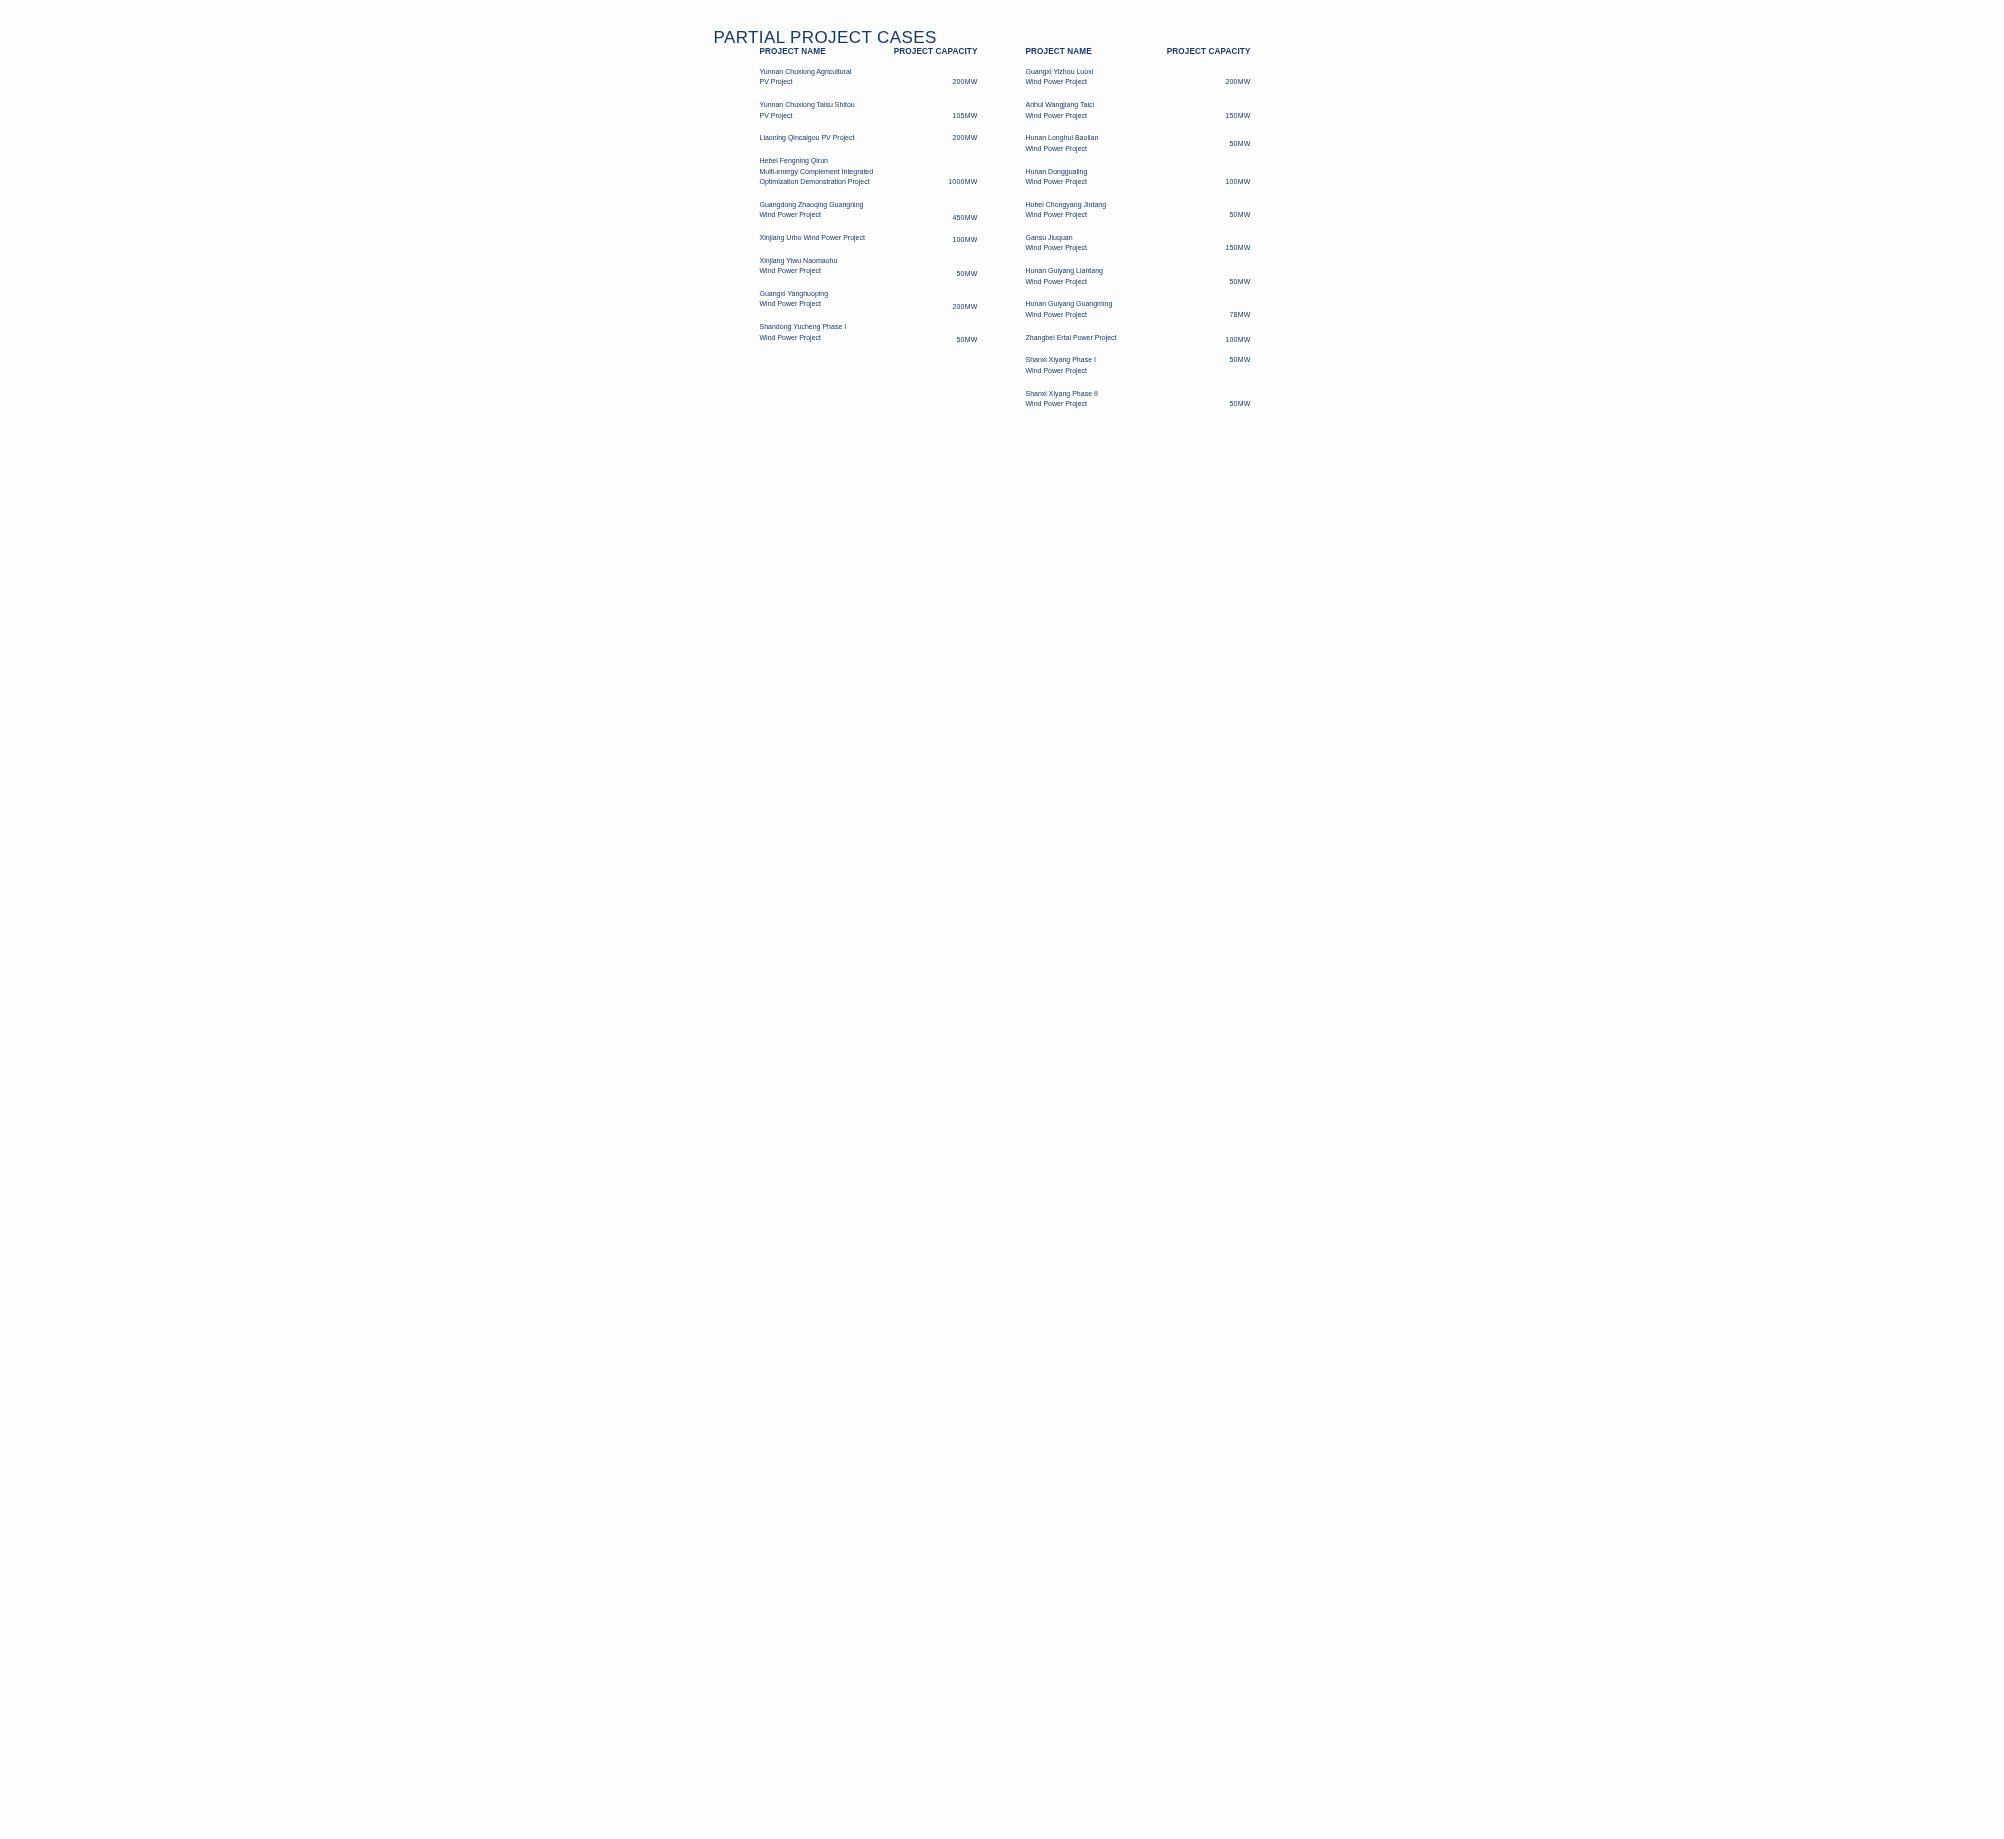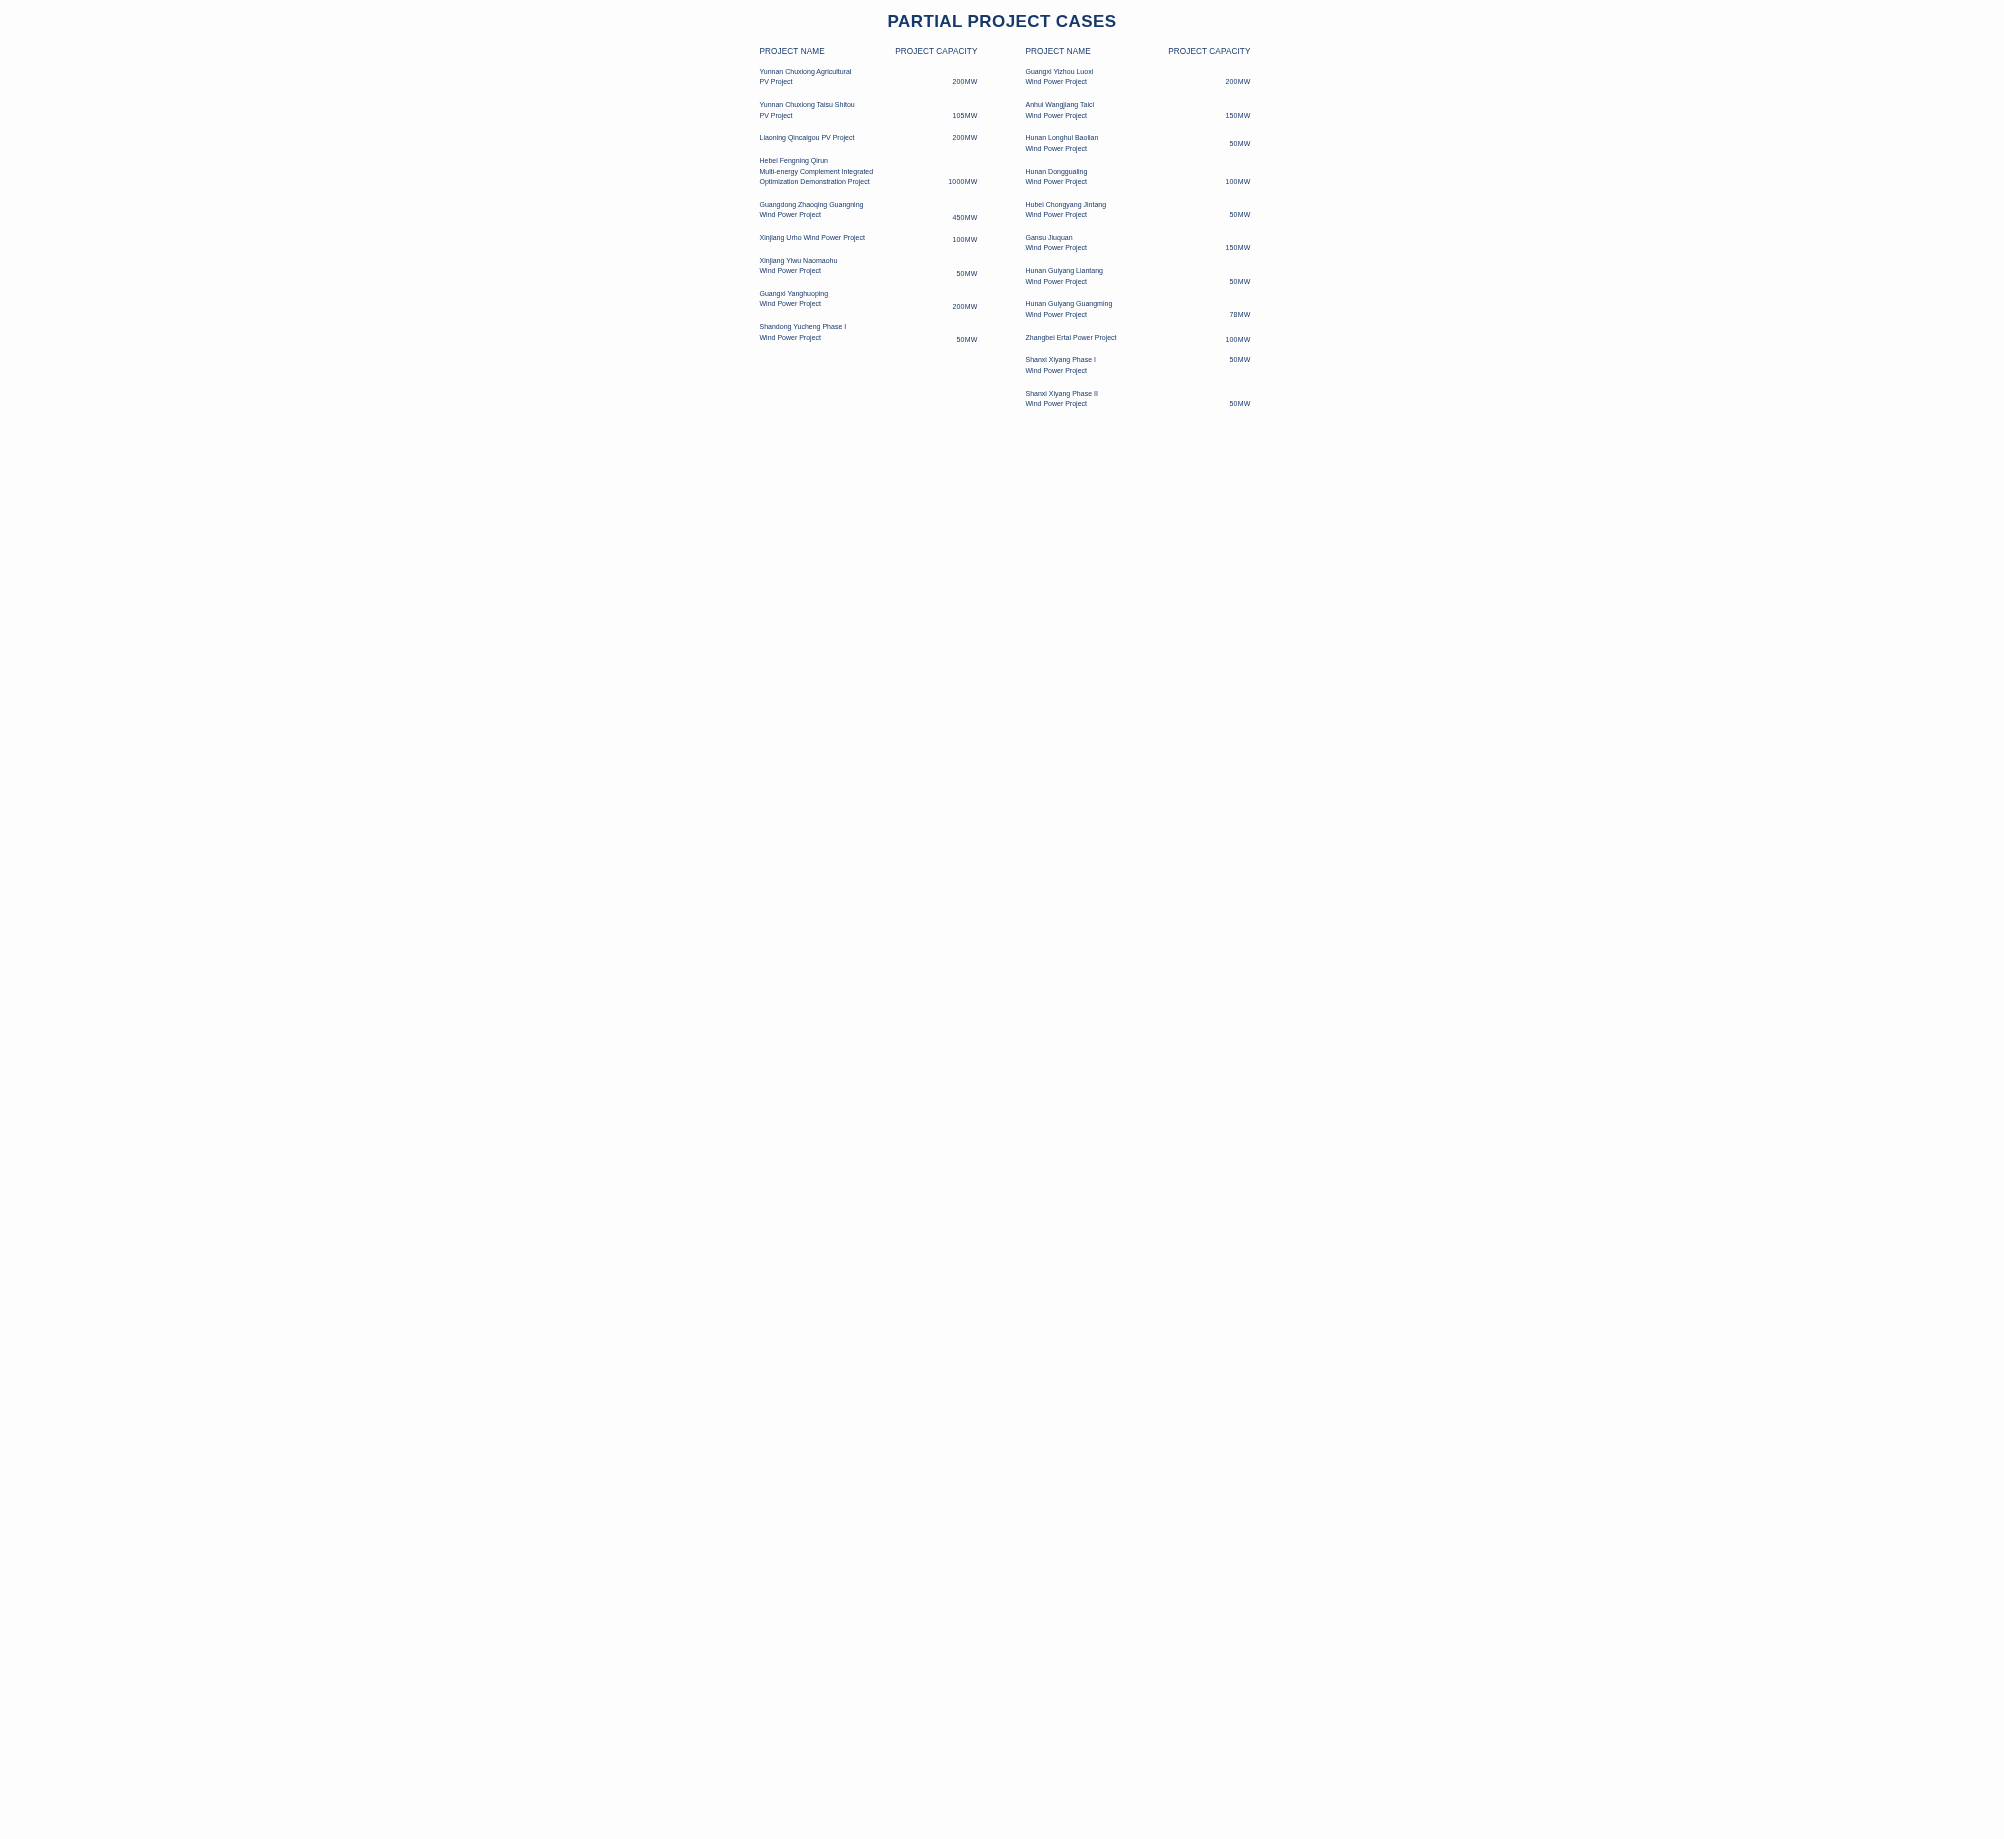--- a/index.html
+++ b/index.html
@@ -11,45 +11,44 @@
   .page {
     position: relative;
     width: 577px;
     height: 460px;
     margin: 0 auto;
     background: #fdfdfd;
     overflow: hidden;
   }
   .page-title {
     position: absolute;
-    top: 12px;
+    top: 28px;
     left: 0;
     width: 100%;
-    text-align: center;
     font-size: 17px;
-    font-weight: bold;
+    font-weight: normal;
     letter-spacing: 0.4px;
     color: inherit;
     white-space: nowrap;
   }
   .tables {
     position: absolute;
     top: 47px;
     left: 46px;
     display: grid;
     grid-template-columns: 218px 225px;
     column-gap: 48px;
     align-items: start;
   }
   .table { width: 100%; }
   .thead {
     display: flex;
     justify-content: space-between;
     align-items: baseline;
-    font-weight: normal;
+    font-weight: bold;
     font-size: 8.2px;
     line-height: 9.6px;
     letter-spacing: 0.1px;
     white-space: nowrap;
     text-align: right;
   }
   .tbody {
     margin-top: 10.4px;
     display: flex;
     flex-direction: column;

